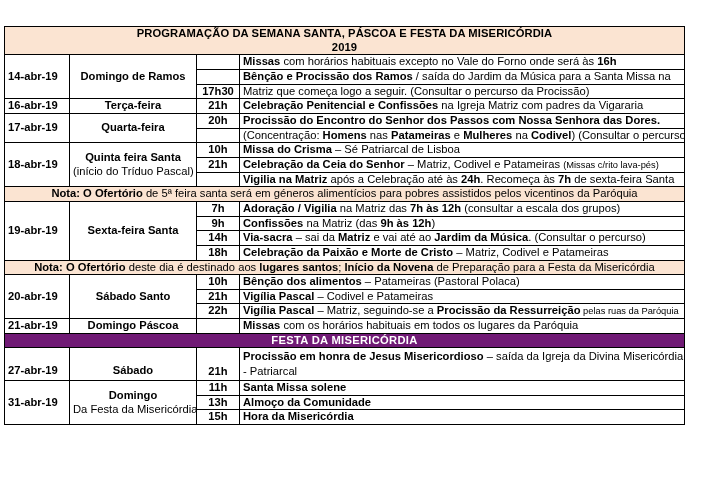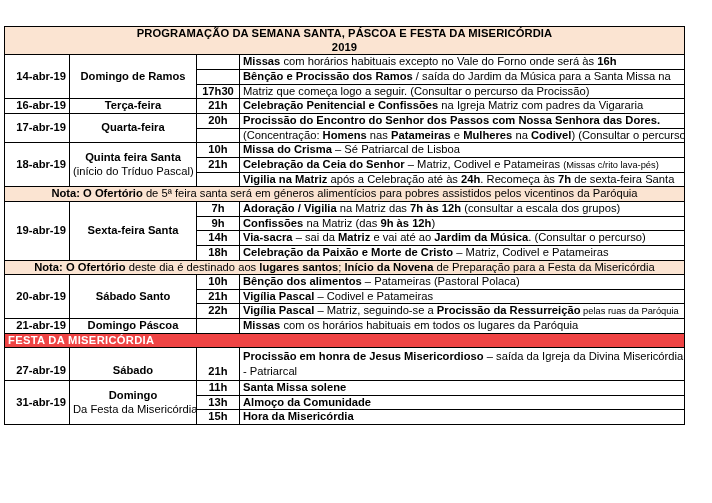--- a/index.html
+++ b/index.html
@@ -50,39 +50,40 @@
     font-weight: bold;
     font-size: 14.4px;
     line-height: 1.28;
     padding: 3px 2px 4px 2px;
     letter-spacing: 0.1px;
   }
   td.title-cell .yr { display: block; }
 
   
   td.red-banner {
-    background: #ef4444;
+    background: #701a75;
     color: #ffffff;
+    text-align: center;
     font-weight: bold;
     font-size: 16.5px;
     letter-spacing: 0.3px;
     padding: 2px 2px 3px 2px;
   }
 
   
   td.note-cell {
     background: #fbe4d2;
     text-align: center;
     font-size: 11.2px;
     padding: 1px 2px;
   }
 
   
   td.date-cell {
-    text-align: right;
+    text-align: left;
     font-weight: bold;
     vertical-align: top;
     padding-top: 1px;
     margin-top: 44px;
   }
   td.date-cell.vbot { vertical-align: bottom; padding-bottom: 2px; padding-top: 16px; }
   td.day-cell {
     text-align: center;
     font-weight: bold;
     vertical-align: top;

